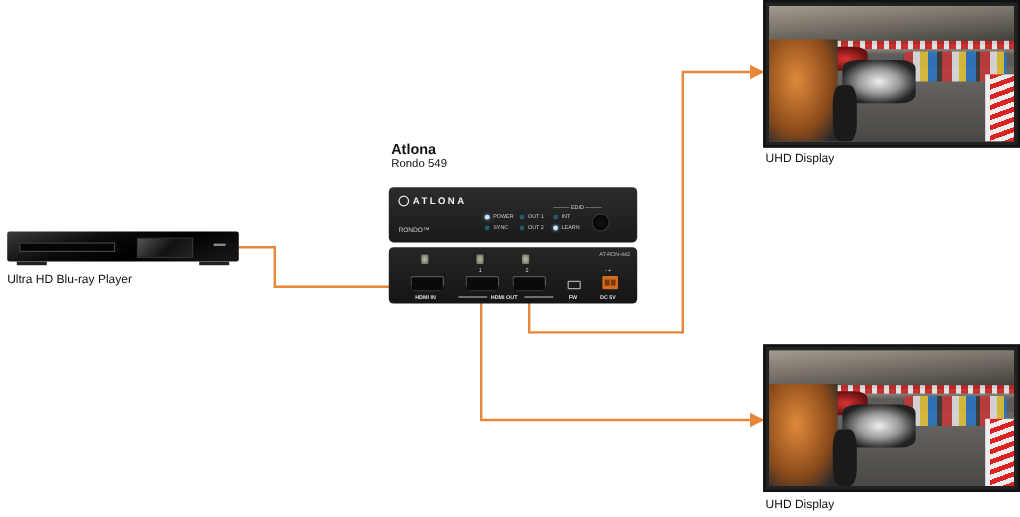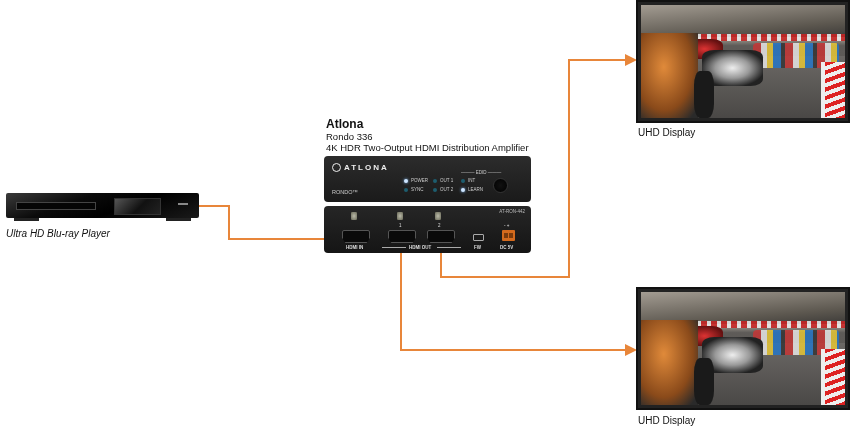--- a/index.html
+++ b/index.html
@@ -69,26 +69,25 @@
   <polyline points="401,244 401,350 635,350" fill="none" stroke="#e8863a" stroke-width="2" marker-end="url(#arrow)"></polyline>
 </svg>
 
 <div class="abs player">
   <div class="slot"></div>
   <div class="panel"></div>
   <div class="btn"></div>
   <div class="foot" style="left:8px"></div>
   <div class="foot" style="right:8px"></div>
 </div>
-<div class="abs label" style="left:6px; top:228px;font-style:italic;">Ultra HD Blu-ray Player</div>
+<div class="abs label" style="left:6px; top:228px;">Ultra HD Blu-ray Player</div>
 
 <div class="abs" style="left:326px; top:117px;">
   <div class="title-brand">Atlona</div>
-  <div class="title-line">Rondo 336</div>
-  <div class="title-line">4K HDR Two-Output HDMI Distribution Amplifier</div>
+  <div class="title-line">Rondo 549</div>
 </div>
 
 <div class="abs front">
   <div class="logo"><span class="mark"></span><span>ATLONA</span></div>
   <div class="rondo">RONDO™</div>
 
   <div class="led" style="left:80px; top:22px;">
       <span class="dot on"></span>
       <span>POWER</span>
     </div>

